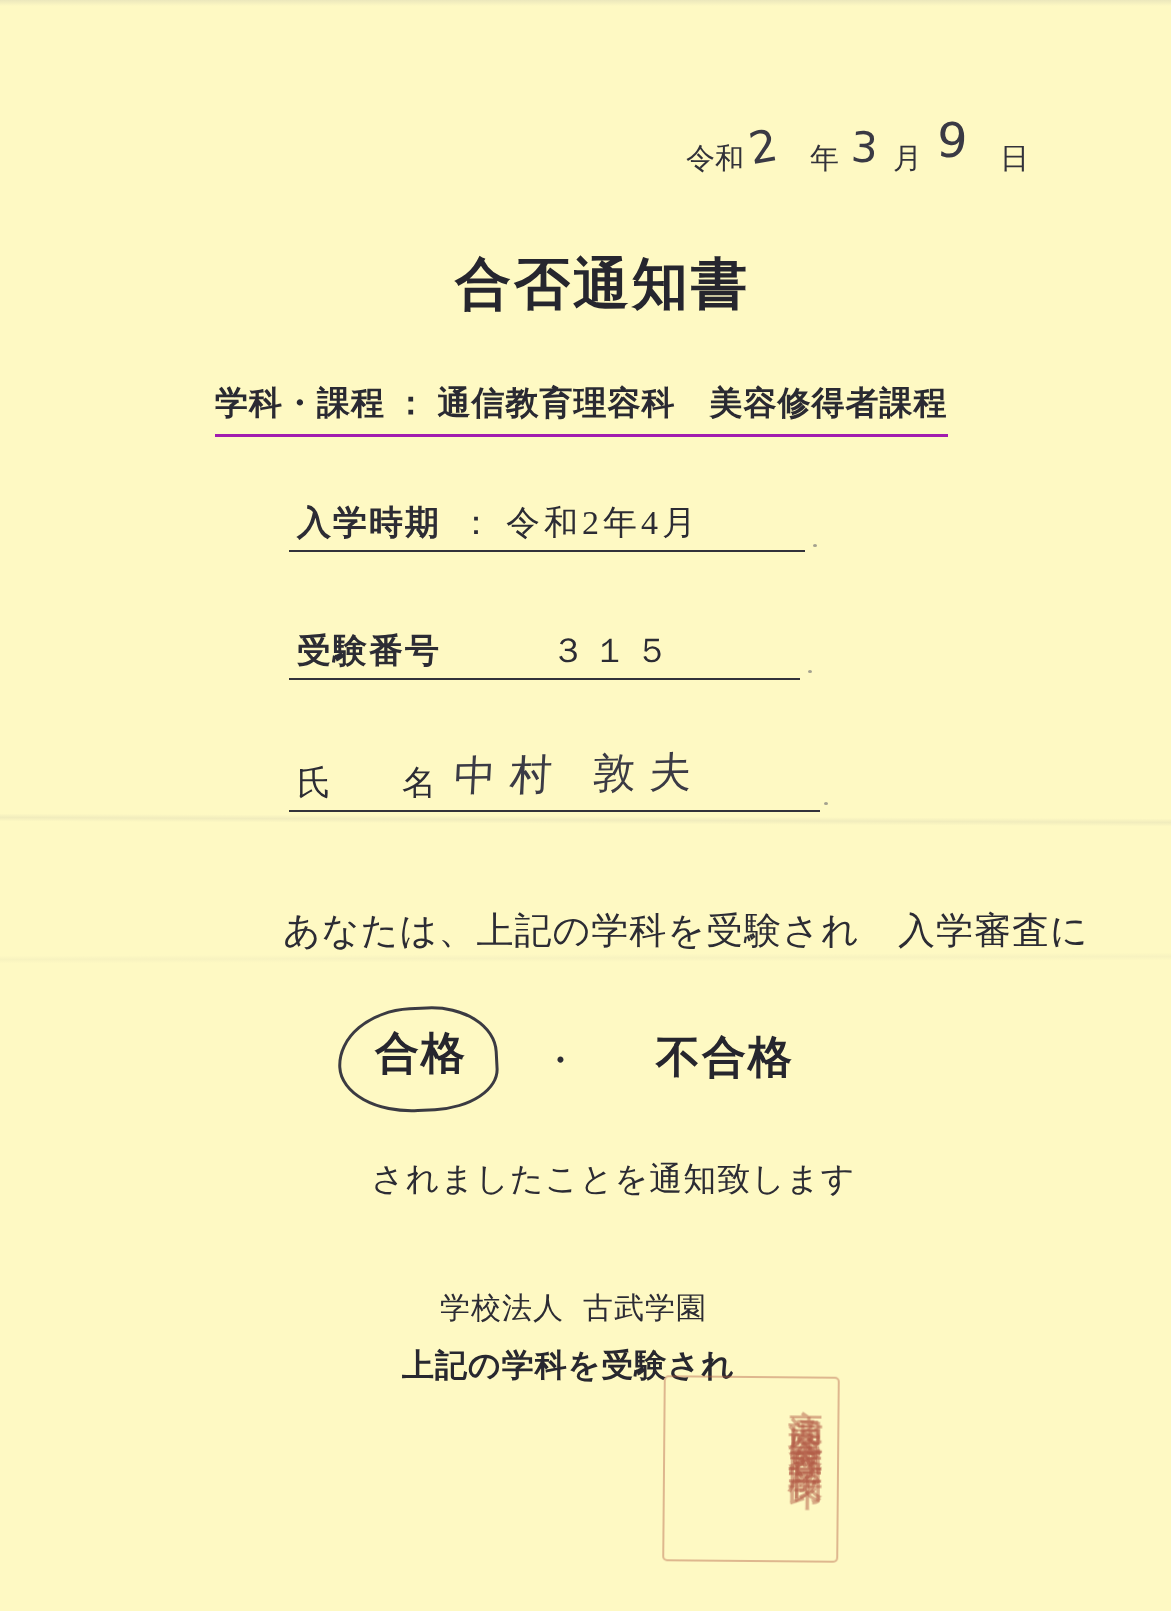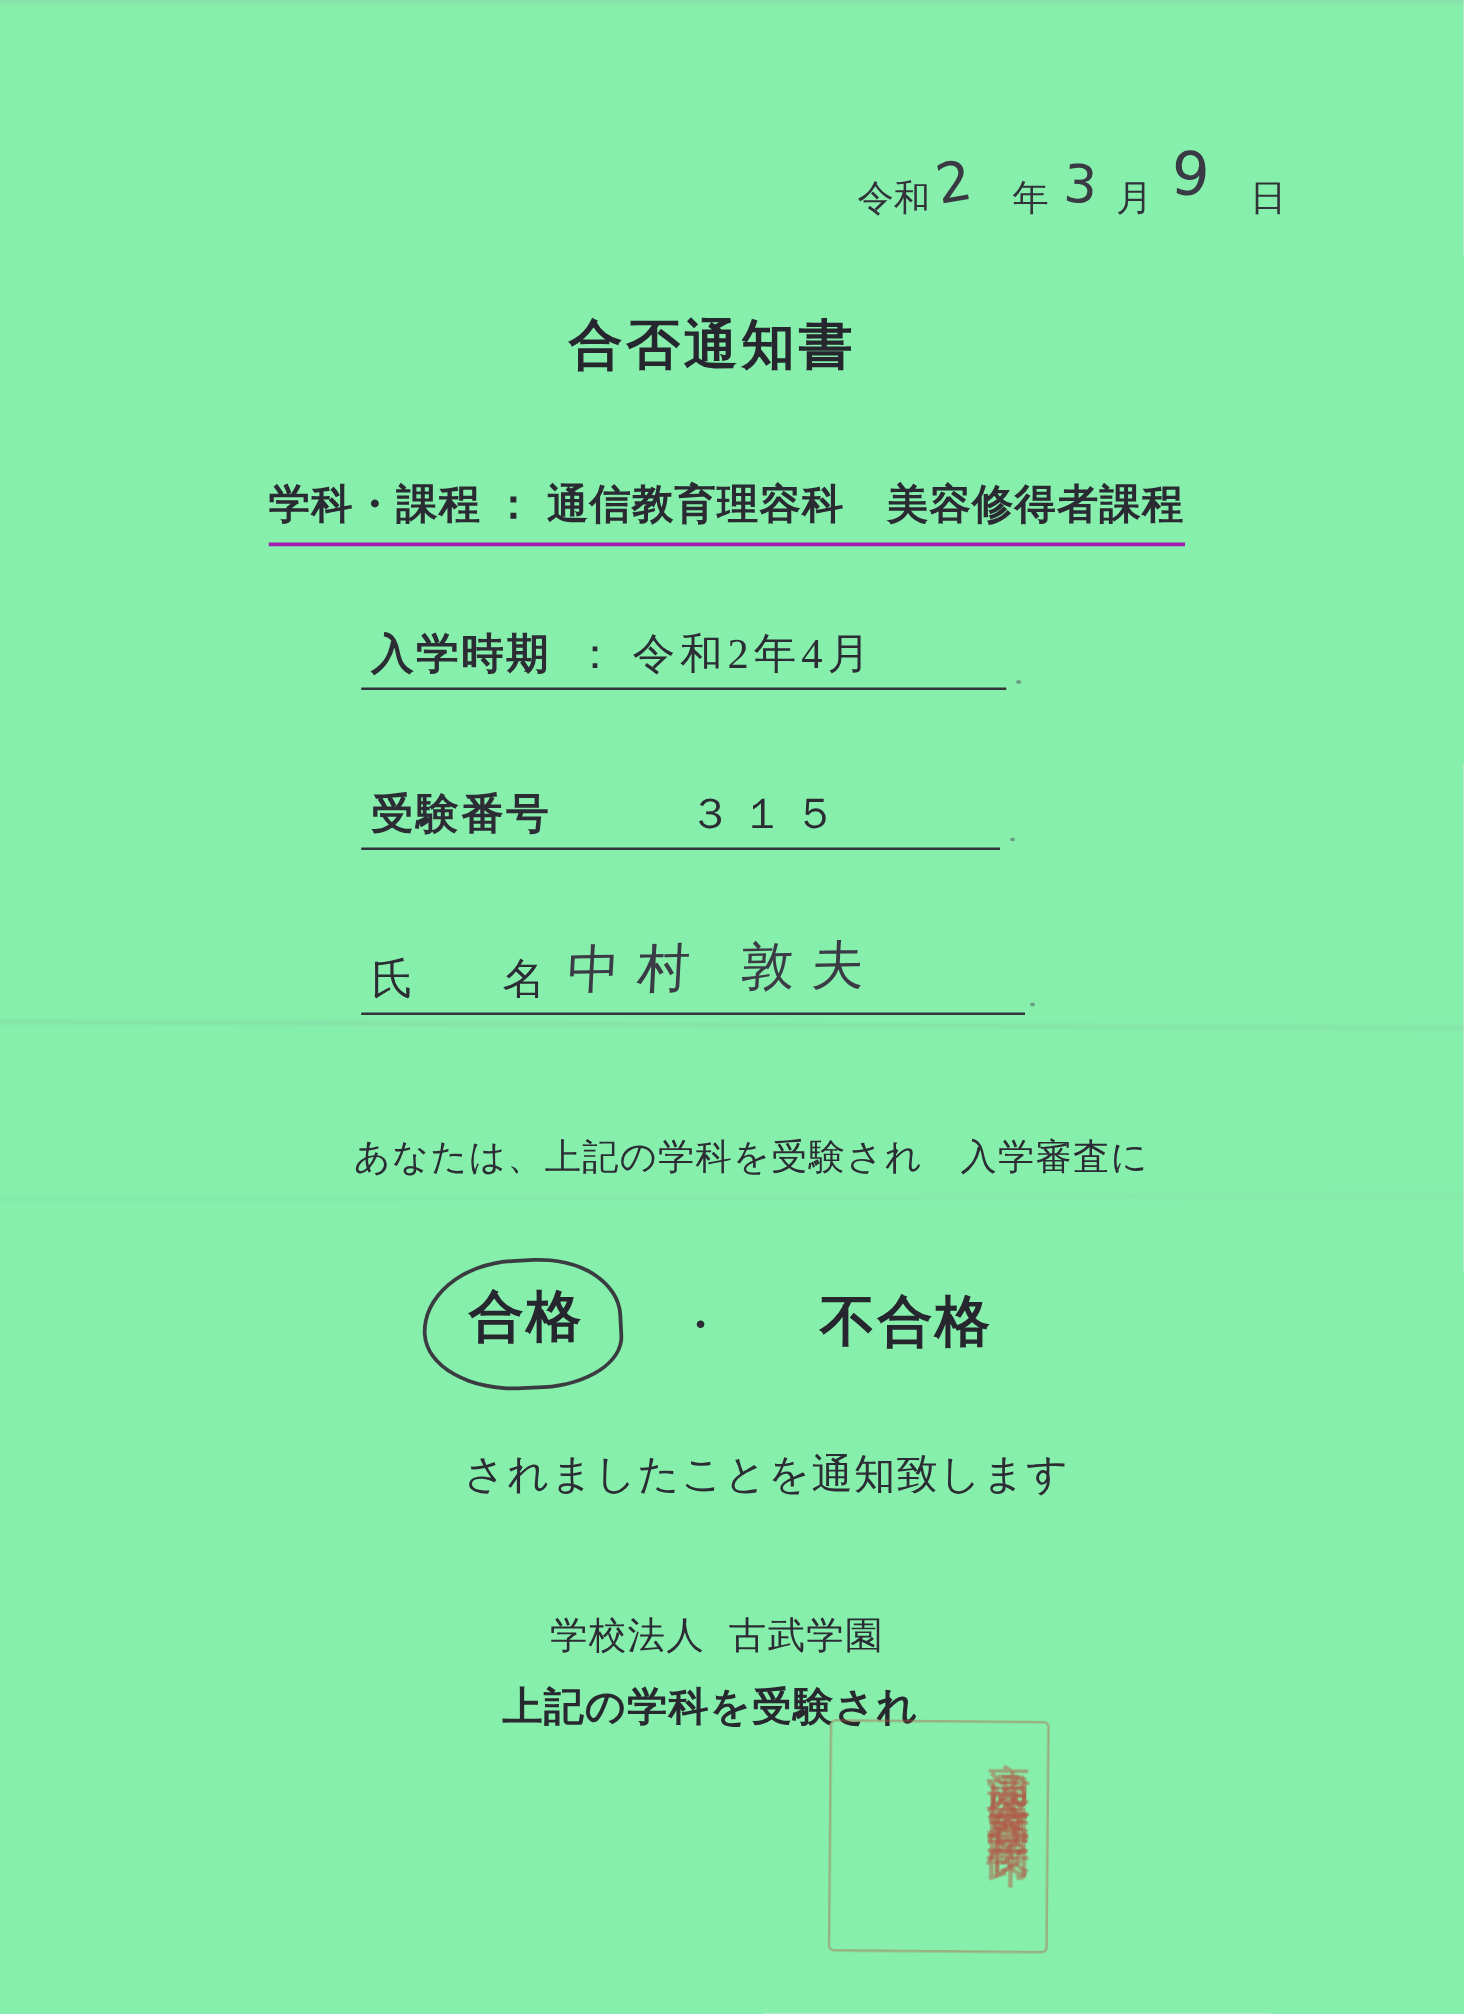--- a/index.html
+++ b/index.html
@@ -1,20 +1,20 @@
 <!DOCTYPE html>
 <html><head>
 <meta charset="utf-8">
 <style>
   html,body{margin:0;padding:0;background:#e9e9e9;}
   .page{
     position:relative;
     width:1171px;height:1611px;
     margin:0 auto;
-    background:#86efac;
+    background:#fef9c3;
     overflow:hidden;
     font-family:"Liberation Serif","DejaVu Serif",serif;
     color:#2e2e36;
   }
   
   .scan-edge{
     position:absolute;left:0;top:0;width:100%;height:6px;
     background:linear-gradient(to bottom,rgba(150,150,158,0.18),rgba(0,0,0,0));
   }
   .crease{
@@ -28,21 +28,21 @@
   
   .dl{position:absolute;white-space:nowrap;}
   .printed{font-size:29px;color:#32323a;}
   .hand{font-family:"DejaVu Sans",sans-serif;color:#3a3a44;font-weight:400;}
   .hand.yr{font-size:44px;transform:rotate(-10deg);display:inline-block;}
   .hand.mo{font-size:42px;transform:rotate(3deg);display:inline-block;}
   .hand.dy{font-size:48px;transform:rotate(4deg);display:inline-block;}
 
   .title{
     position:absolute;left:455px;top:247px;
-    font-size:43px;font-weight:bold;letter-spacing:3px;color:#26262e;
+    font-size:56px;font-weight:bold;letter-spacing:3px;color:#26262e;
   }
   .dept{
     position:absolute;left:215px;top:381px;
     font-size:33px;font-weight:bold;letter-spacing:1px;color:#2a2a32;
     padding-bottom:8px;border-bottom:3px solid #a21caf;
   }
   .fieldrow{
     position:absolute;border-bottom:2.5px solid #33333a;
     font-size:34px;color:#2c2c34;
   }
@@ -57,21 +57,21 @@
   .row-name .sei{position:absolute;bottom:4px;left:8px;}
   .row-name .mei{position:absolute;bottom:4px;left:113px;}
   .row-name .val{
     left:165px;bottom:8px;
     font-family:"DejaVu Sans",sans-serif;font-size:42px;color:#3b3b45;
     letter-spacing:14px;transform:skewX(-4deg) rotate(-1deg);
   }
 
   .statement{
     position:absolute;left:283px;top:906px;
-    font-size:29px;letter-spacing:1px;color:#2c2c34;white-space:nowrap;
+    font-size:37px;letter-spacing:1px;color:#2c2c34;white-space:nowrap;
   }
   .result{position:absolute;left:0;top:1003px;width:100%;height:120px;}
   .pass-circle{
     position:absolute;left:338px;top:4px;width:154px;height:99px;
     border:3px solid #3b3b42;
     border-radius:52% 48% 46% 54% / 60% 52% 42% 52%;
     transform:rotate(-3deg);
   }
   .pass-text{
     position:absolute;left:375px;top:21px;

